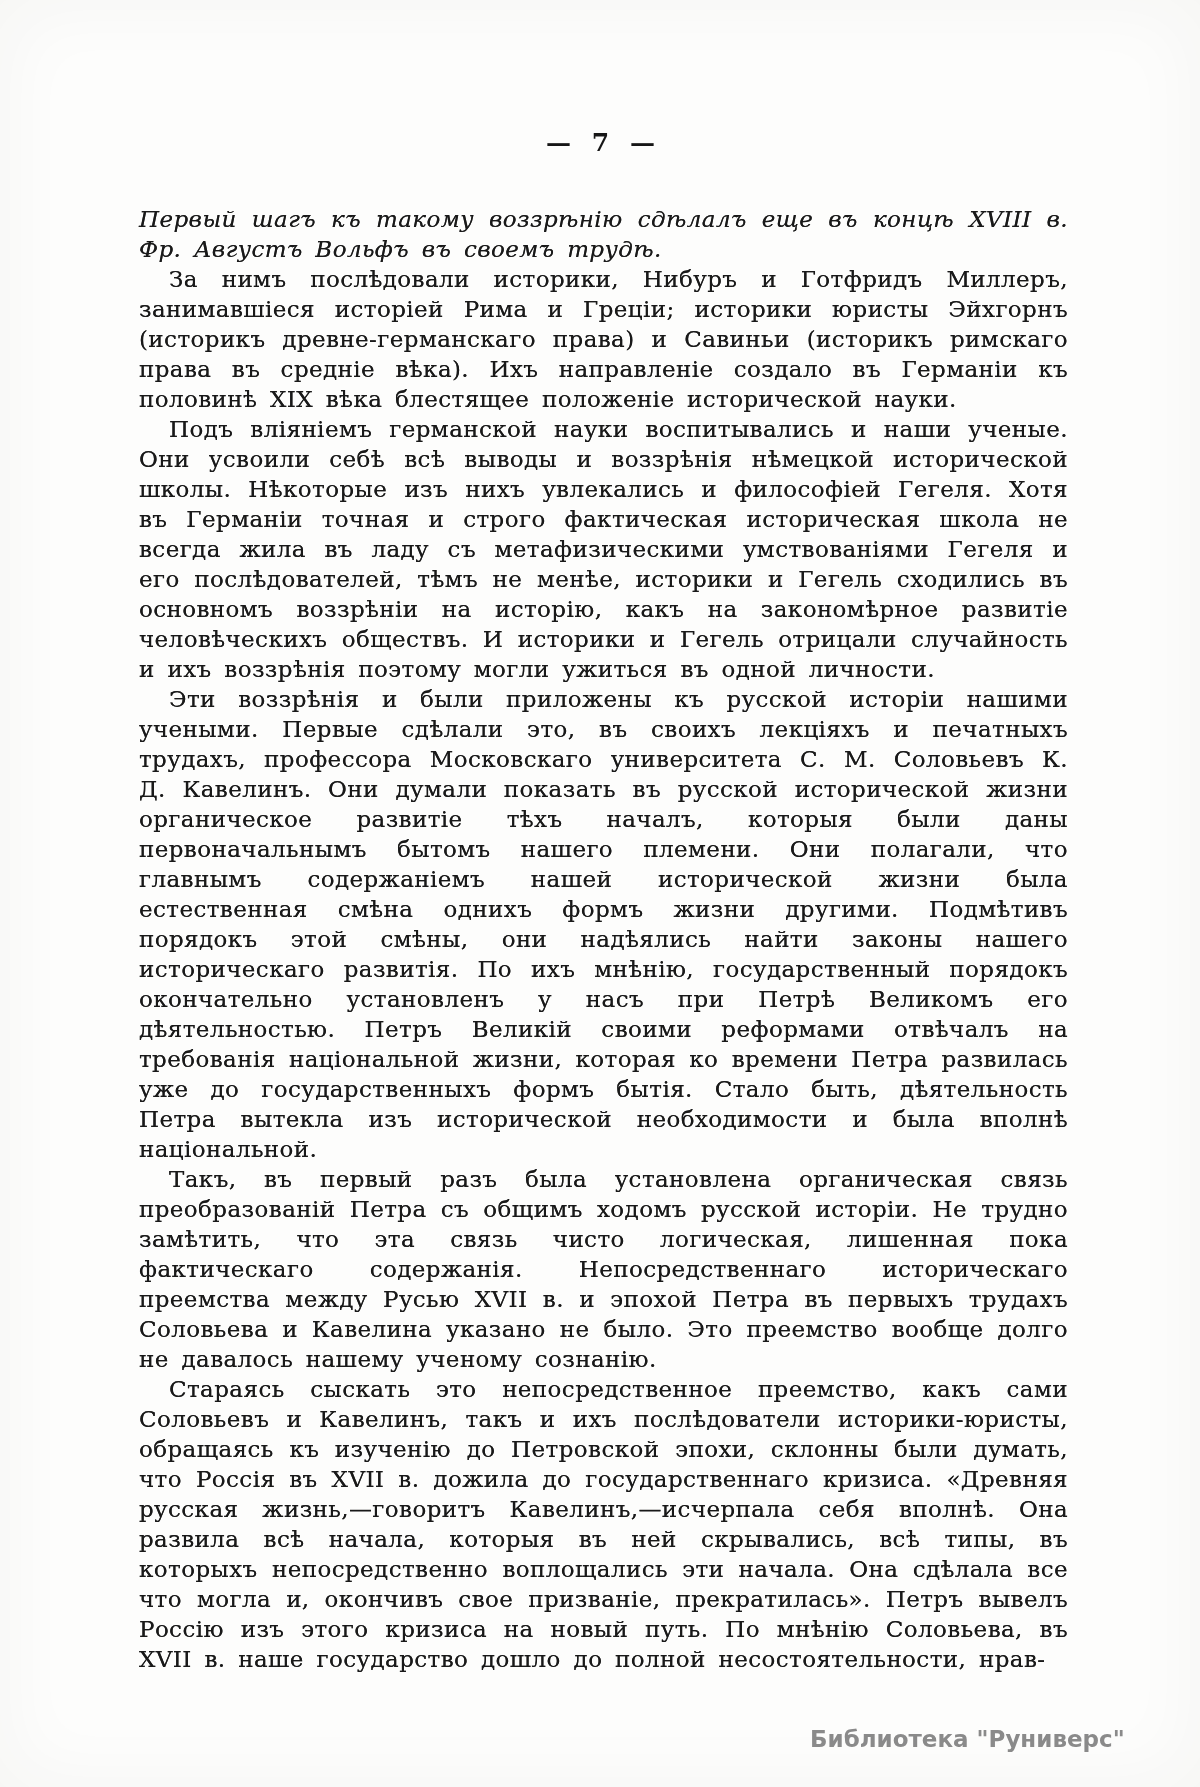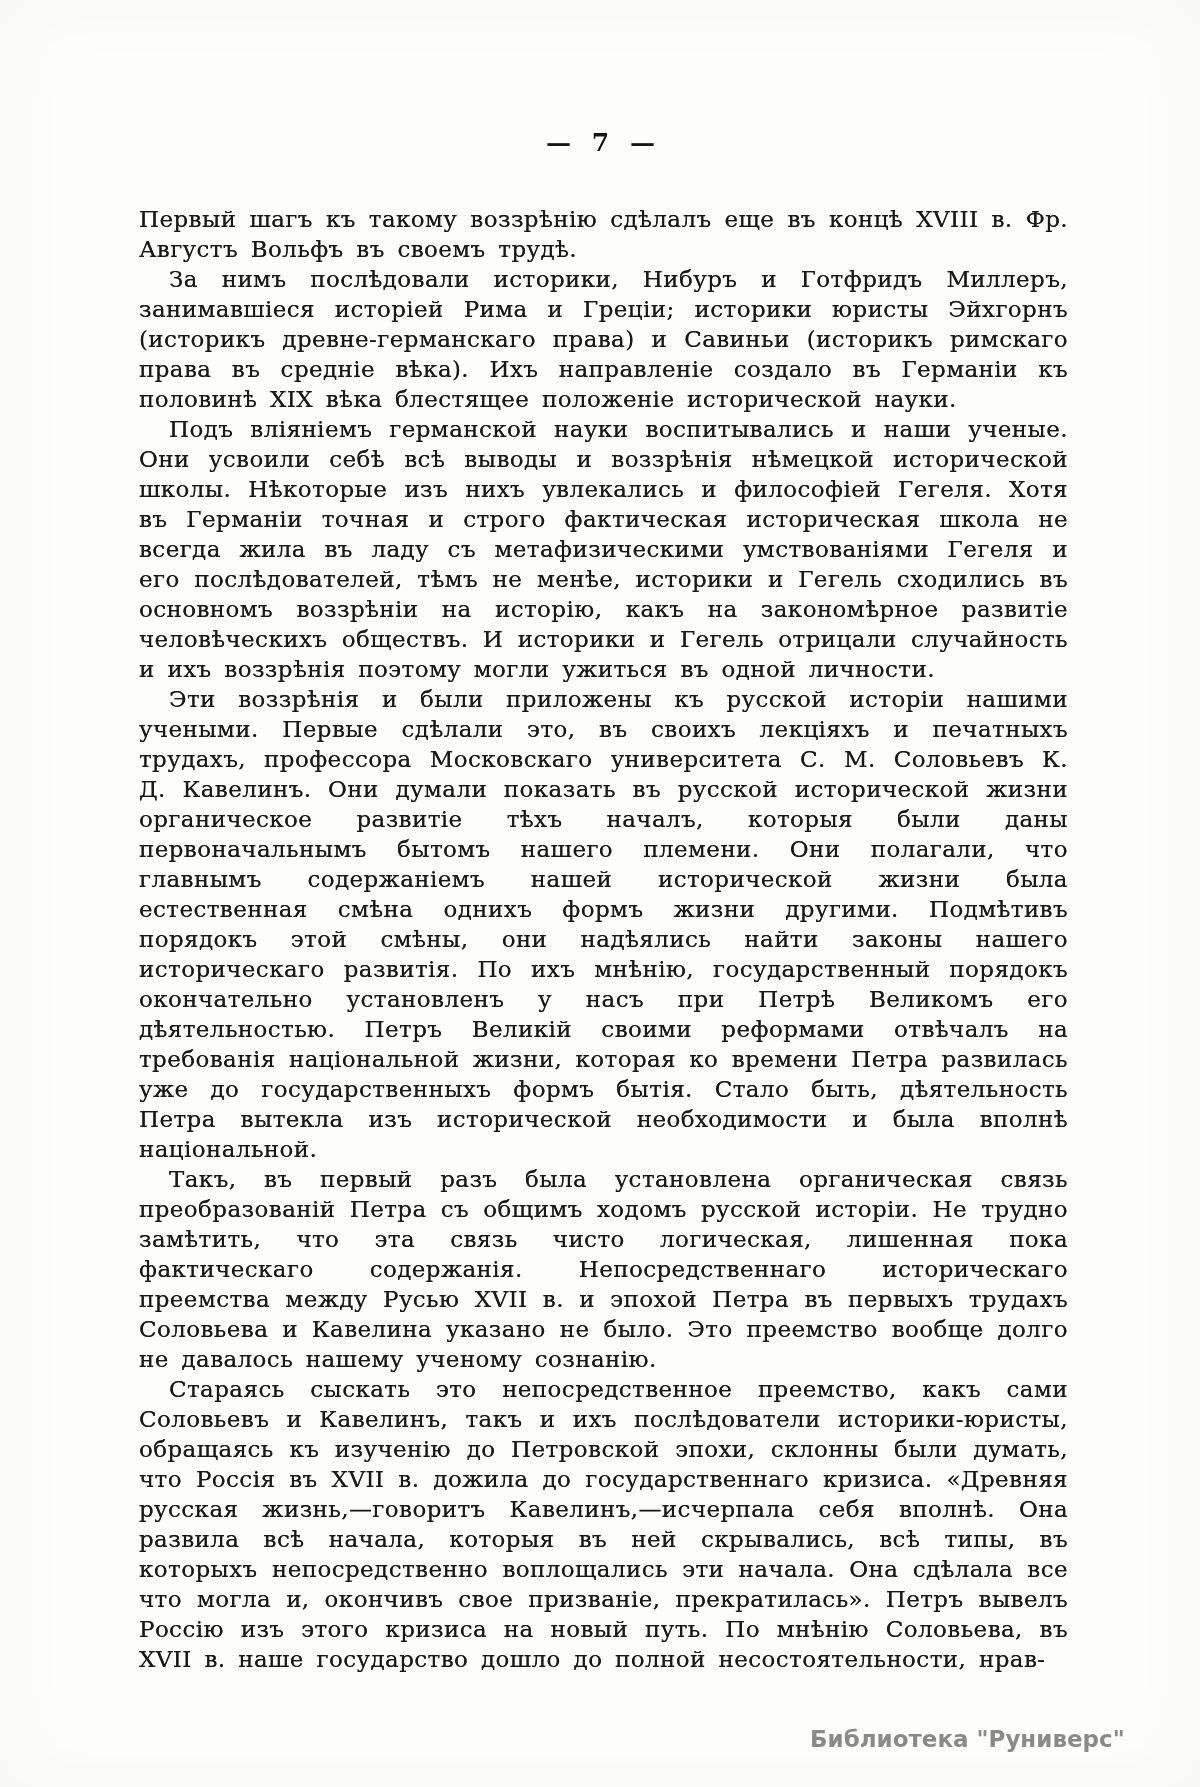--- a/index.html
+++ b/index.html
@@ -40,20 +40,21 @@
     letter-spacing: 0.4px;
   }
   .text-block p.para {
     margin: 0;
     padding: 0;
     text-align: justify;
     text-indent: 30px;
   }
   .text-block p.para.no-indent {
     text-indent: 0;
+    font-style: italic;
   }
   .watermark {
     position: absolute;
     top: 1726px;
     left: 810px;
     font-family: "DejaVu Sans", "Liberation Sans", sans-serif;
     font-size: 23px;
     font-weight: 600;
     color: #8a8a8a;
     white-space: nowrap;

